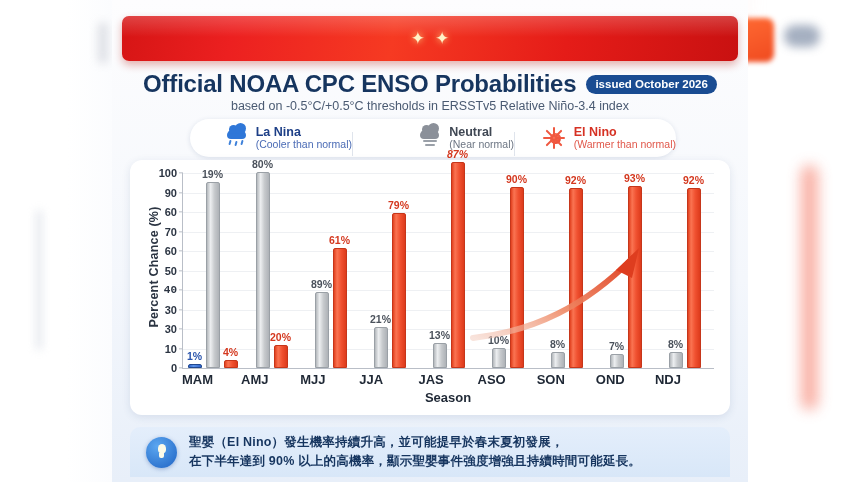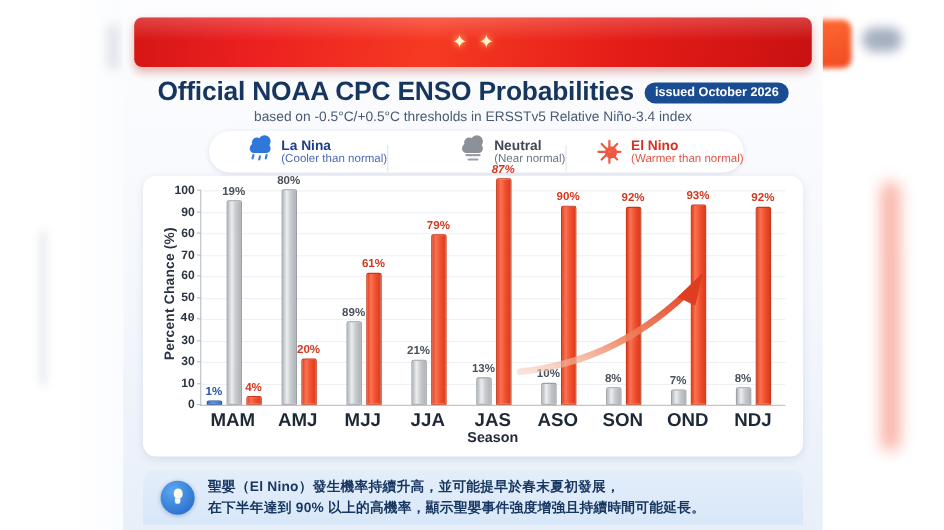--- a/index.html
+++ b/index.html
@@ -348,22 +348,21 @@
   .v-elnino  { color: #d4381f; }
 
   .x-labels {
     position: absolute;
     left: 52px; top: 212px;
     width: 532px;
     display: flex;
   }
   .x-labels span {
     flex: 1;
-    text-align: center;
-    font-size: 17px;
+    font-size: 13px;
     font-weight: bold;
     color: #1f2835;
   }
   .x-axis-title {
     position: absolute;
     left: 52px; top: 230px;
     width: 532px;
     text-align: center;
     font-size: 13px;
     font-weight: bold;
@@ -540,21 +539,21 @@
               <span class="bar-value v-neutral">19%</span>
             </div>
             <div class="bar bar-elnino" style="height: 7.84px;">
               <span class="bar-value v-elnino">4%</span>
             </div>
           </div>
           <div class="group">
             <div class="bar bar-neutral" style="height: 196px;">
               <span class="bar-value v-neutral">80%</span>
             </div>
-            <div class="bar bar-elnino" style="height: 42px;">
+            <div class="bar bar-elnino" style="height: 23px;">
               <span class="bar-value v-elnino">20%</span>
             </div>
           </div>
           <div class="group">
             <div class="bar bar-neutral" style="height: 76.44px;">
               <span class="bar-value v-neutral">89%</span>
             </div>
             <div class="bar bar-elnino" style="height: 119.56px;">
               <span class="bar-value v-elnino">61%</span>
             </div>

